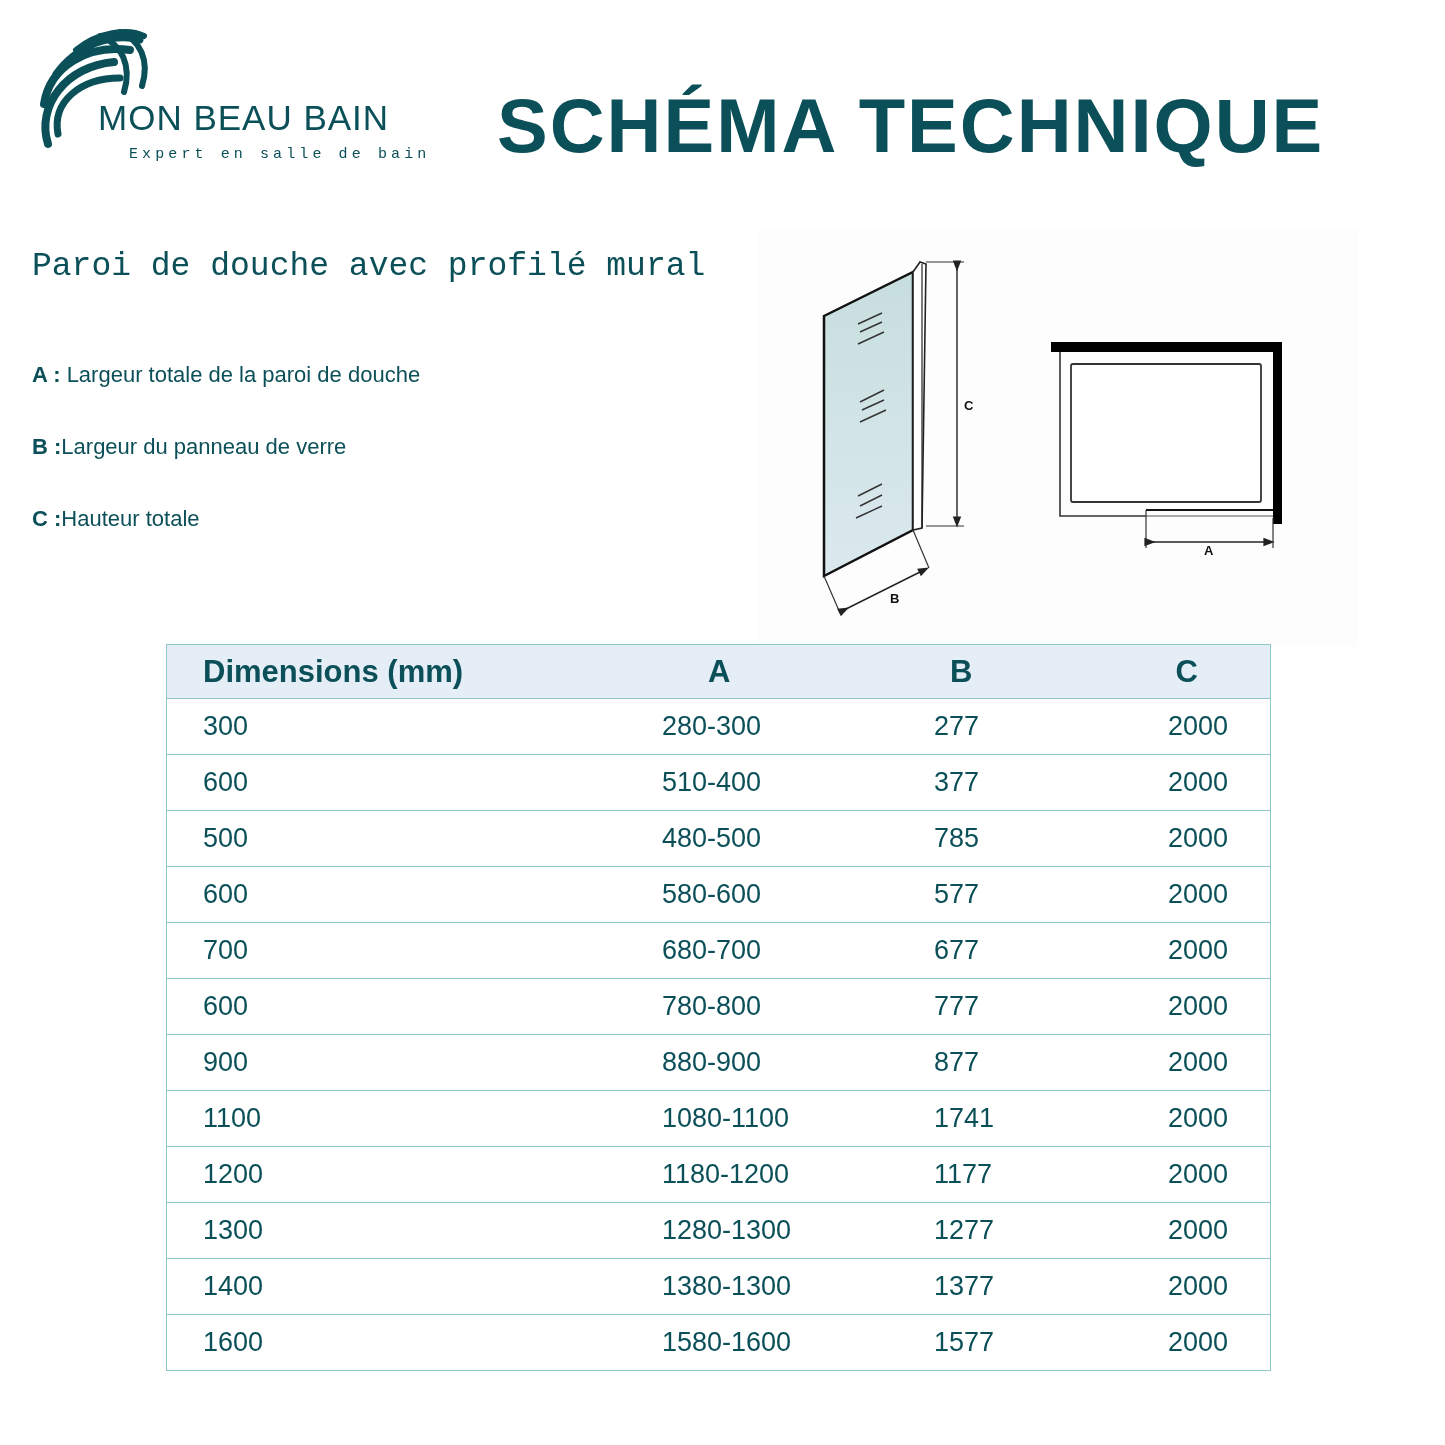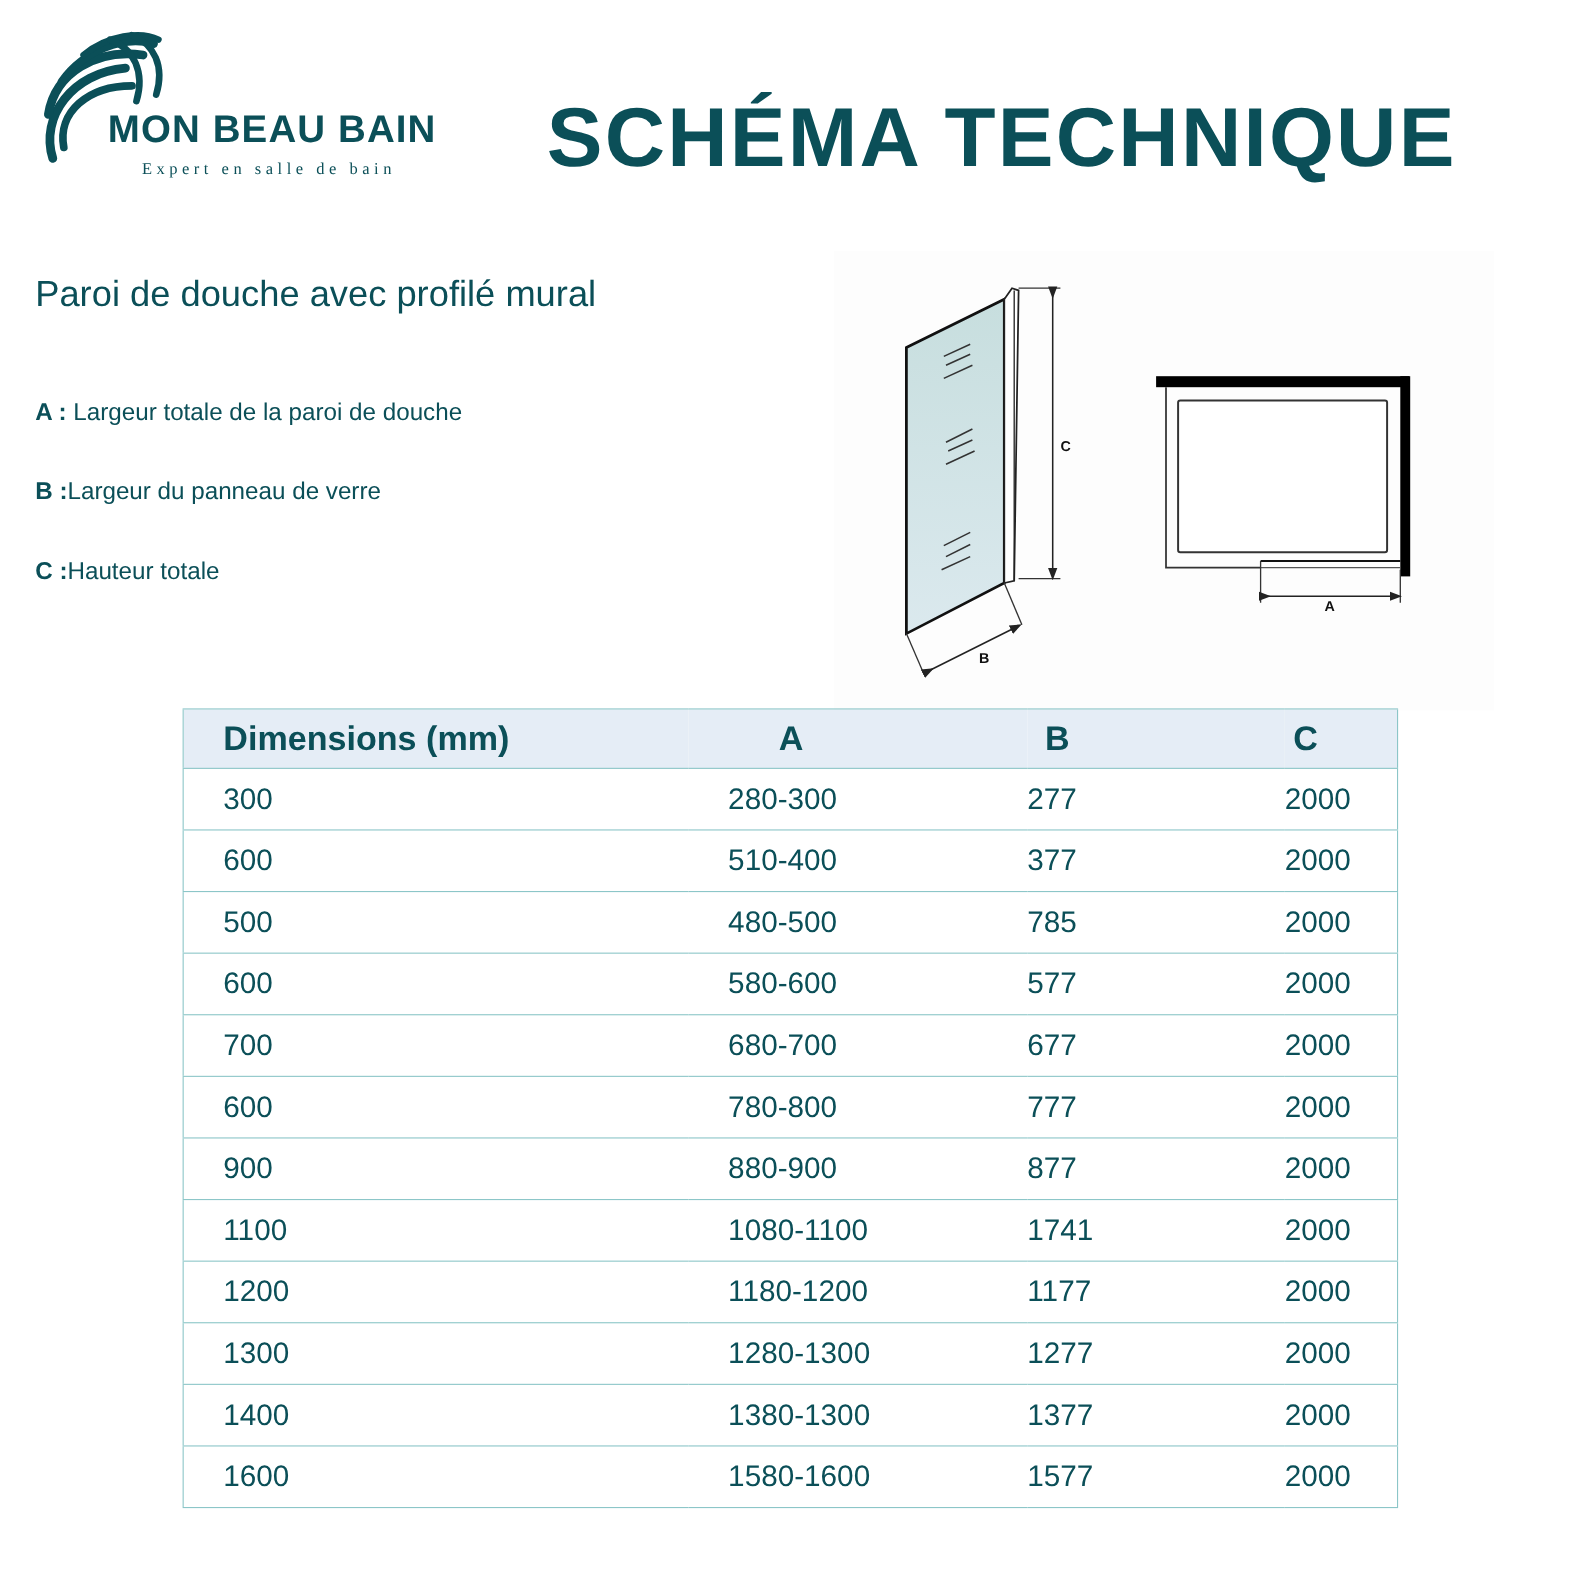--- a/index.html
+++ b/index.html
@@ -1,27 +1,27 @@
 <!DOCTYPE html>
 <html><head>
   <meta charset="utf-8">
   <style>
     html, body { margin: 0; padding: 0; background: #ffffff; }
     body { width: 1445px; height: 1445px; position: relative; overflow: hidden;
            font-family: "DejaVu Sans", "Liberation Sans", sans-serif; color: #0b4f58; }
     .logo { position: absolute; left: 36px; top: 26px; width: 400px; height: 150px; }
     .logo svg { position: absolute; left: 0; top: 0; }
     .brand-name { position: absolute; left: 62px; top: 72px; font-size: 35px; letter-spacing: 1px;
-                  font-family: "Liberation Sans", sans-serif; font-weight: 700; color: #0b4f58; white-space: nowrap; }
+                  font-family: "Liberation Sans", sans-serif; font-weight: 400; color: #0b4f58; white-space: nowrap; }
     .brand-tag { position: absolute; left: 93px; top: 120px; font-size: 15px; letter-spacing: 4.1px;
-                 font-family: Liberation Serif, serif; color: #0b4f58; white-space: nowrap; }
+                 font-family: Liberation Mono, monospace; color: #0b4f58; white-space: nowrap; }
     .main-title { position: absolute; left: 497px; top: 82px; font-size: 76px; font-weight: 700;
                   font-family: "Liberation Sans", sans-serif; color: #0b4f58; letter-spacing: 2px; white-space: nowrap; }
     .subtitle { position: absolute; left: 32px; top: 248px; font-size: 33px; color: #0b4f58;
-                font-family: Liberation Sans, sans-serif; white-space: nowrap; }
+                font-family: Liberation Mono, monospace; white-space: nowrap; }
     .legend { position: absolute; left: 32px; font-size: 22px; color: #0b4f58;
               font-family: "Liberation Sans", sans-serif; white-space: nowrap; margin-top: 12px; }
     .legend b { font-weight: 700; }
     .diagram-panel { position: absolute; left: 758px; top: 228px; width: 600px; height: 418px; background: #fdfdfd; }
     .diagram-panel svg { position: absolute; left: 0; top: 0; }
     table.dims { position: absolute; left: 166px; top: 644px; width: 1105px; border-collapse: collapse;
                  font-family: "Liberation Sans", sans-serif; color: #0b4f58; }
     table.dims th, table.dims td { border-top: 1px solid #8cc6c8; border-bottom: 1px solid #8cc6c8; padding: 0; }
     table.dims { border-left: 1.5px solid #8cc6c8; border-right: 1.5px solid #8cc6c8; }
     table.dims thead th { background: #e5edf6; height: 53px; font-size: 31px; font-weight: 700; }

